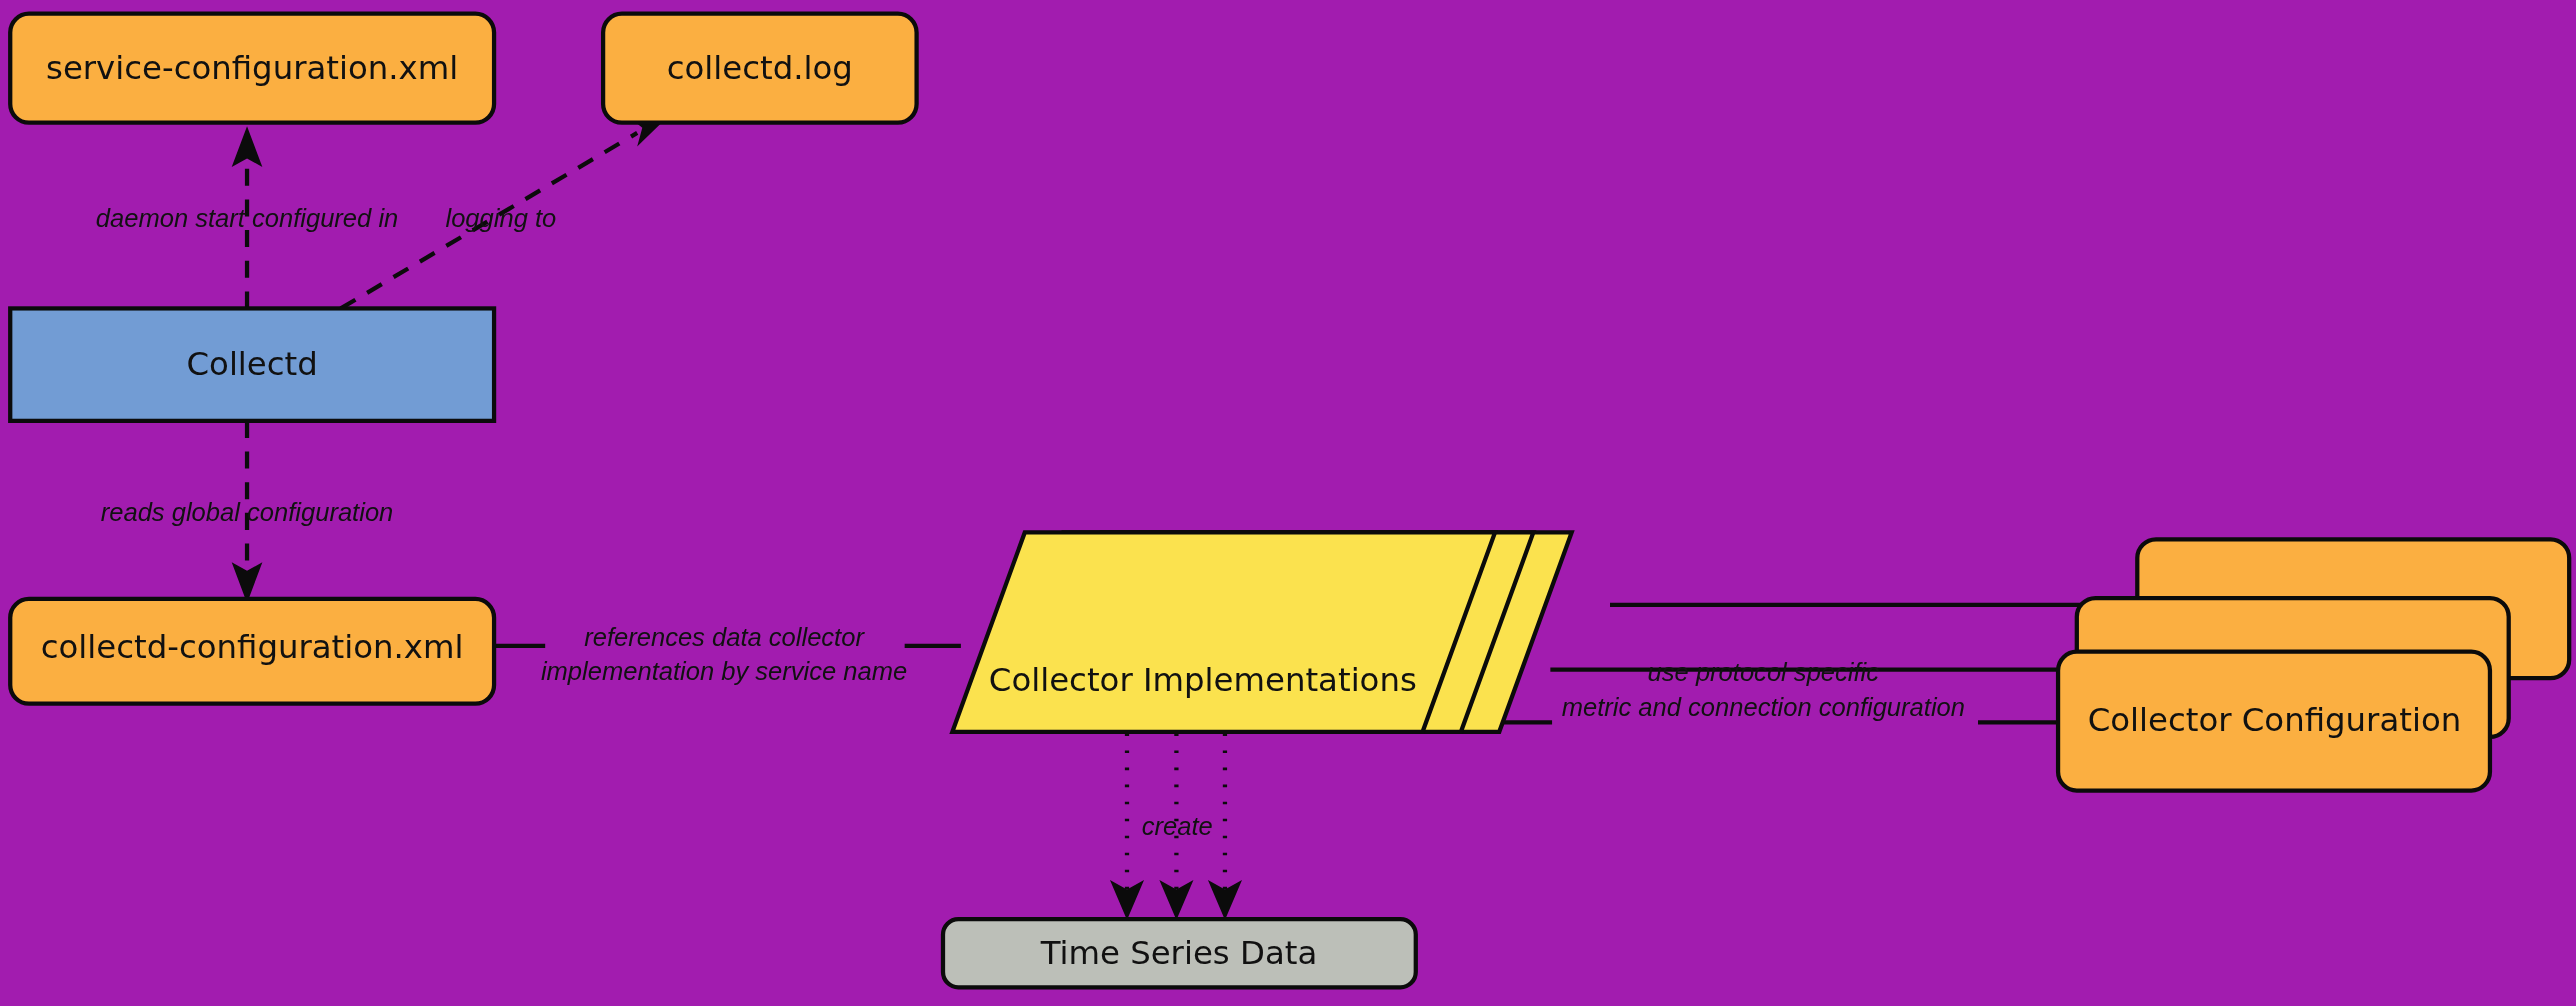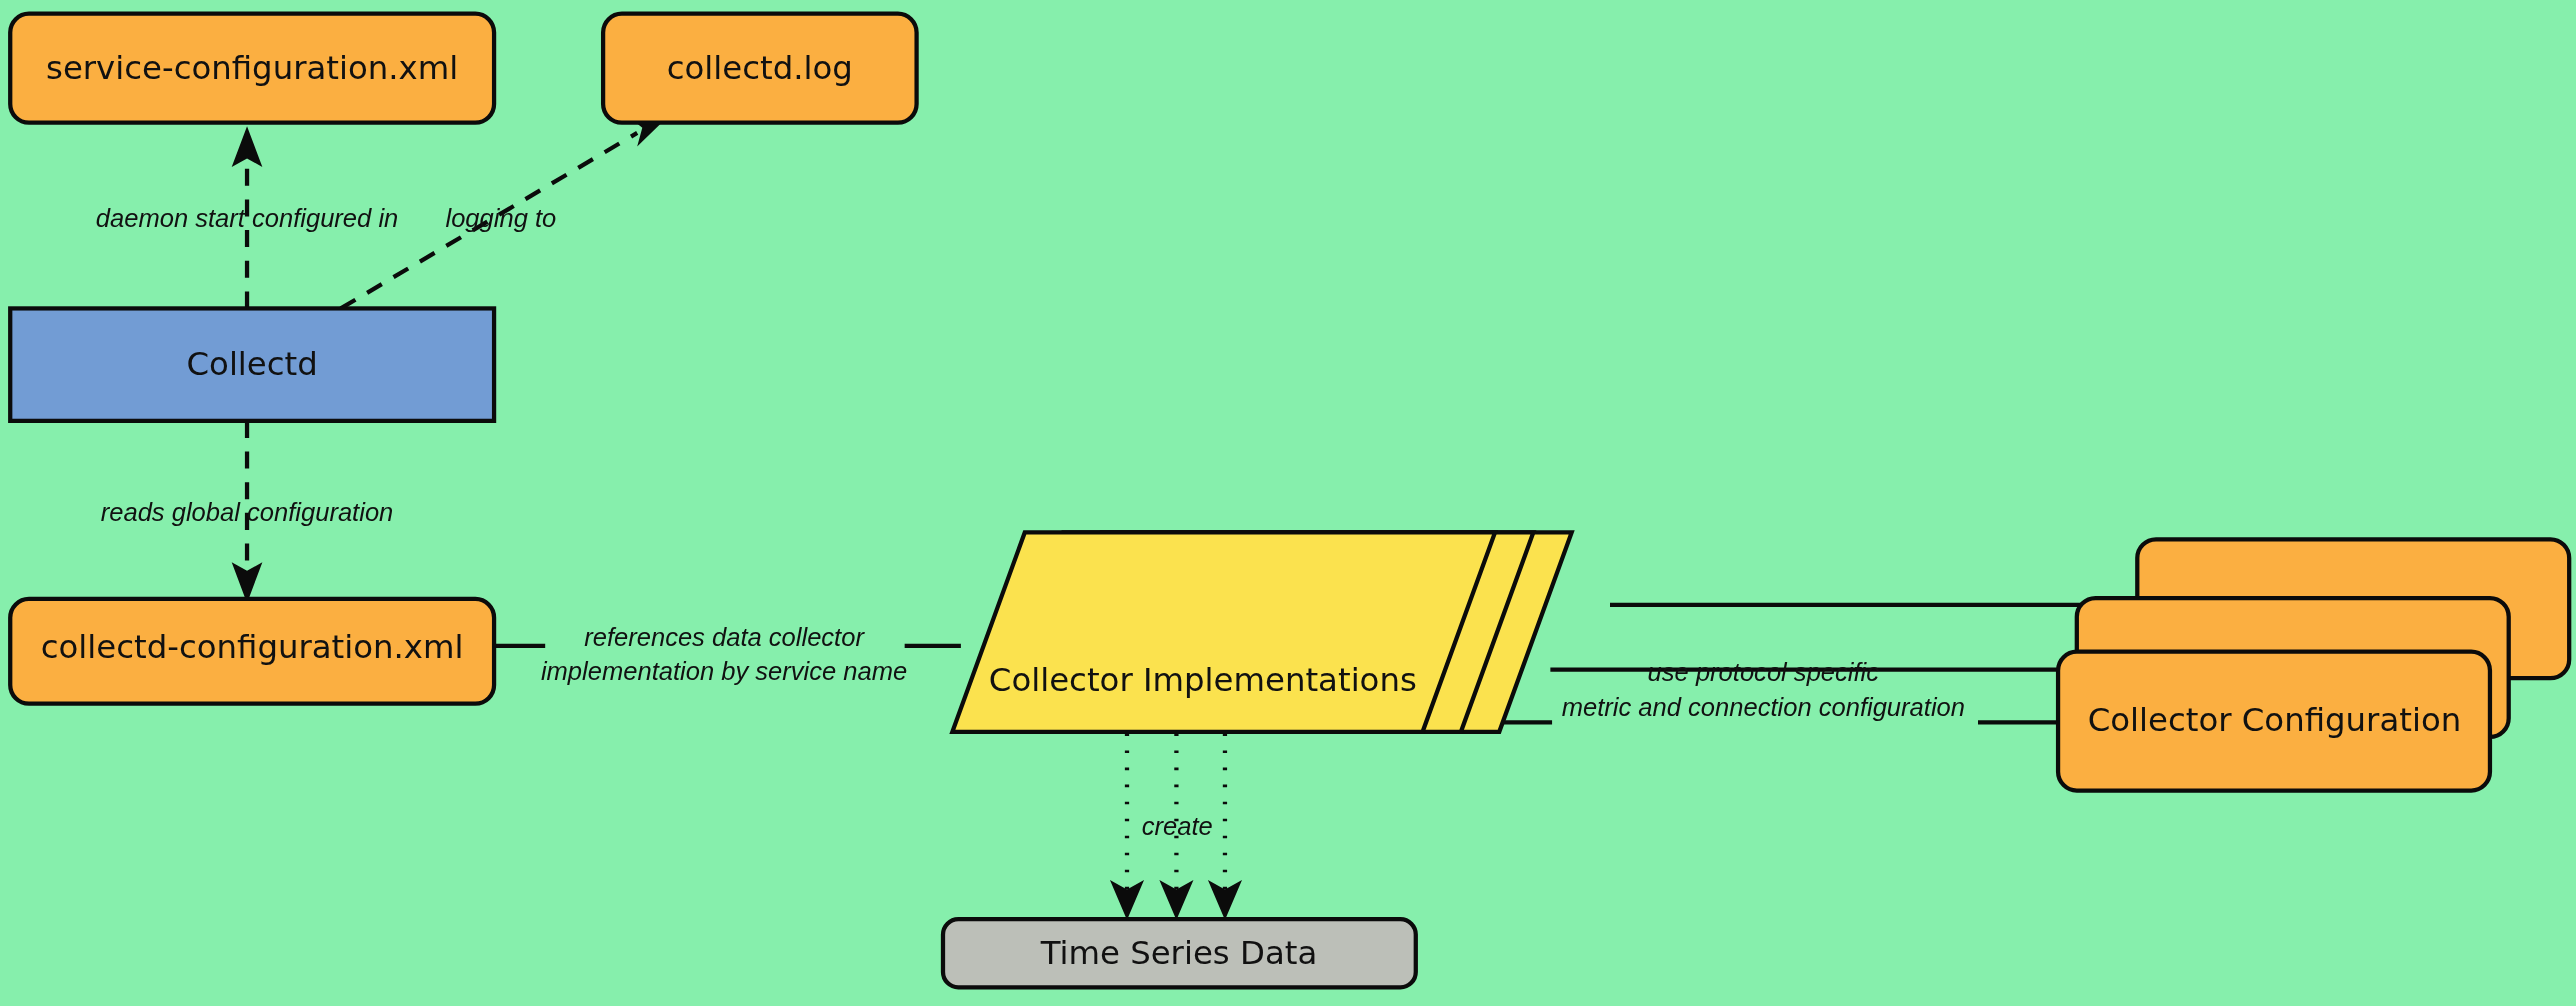--- a/index.html
+++ b/index.html
@@ -10,21 +10,21 @@
   body {
     width: 2576px;
     height: 1007px;
     font-family: "DejaVu Sans", sans-serif;
     overflow: hidden;
   }
   #diagram-root {
     position: relative;
     width: 2576px;
     height: 1007px;
-    background: #86efac;
+    background: #a21caf;
   }
   svg.diagram-canvas {
     position: absolute;
     left: 0;
     top: 0;
     width: 2576px;
     height: 1007px;
   }
   .node-shape {
     stroke: #0b0b0b;

